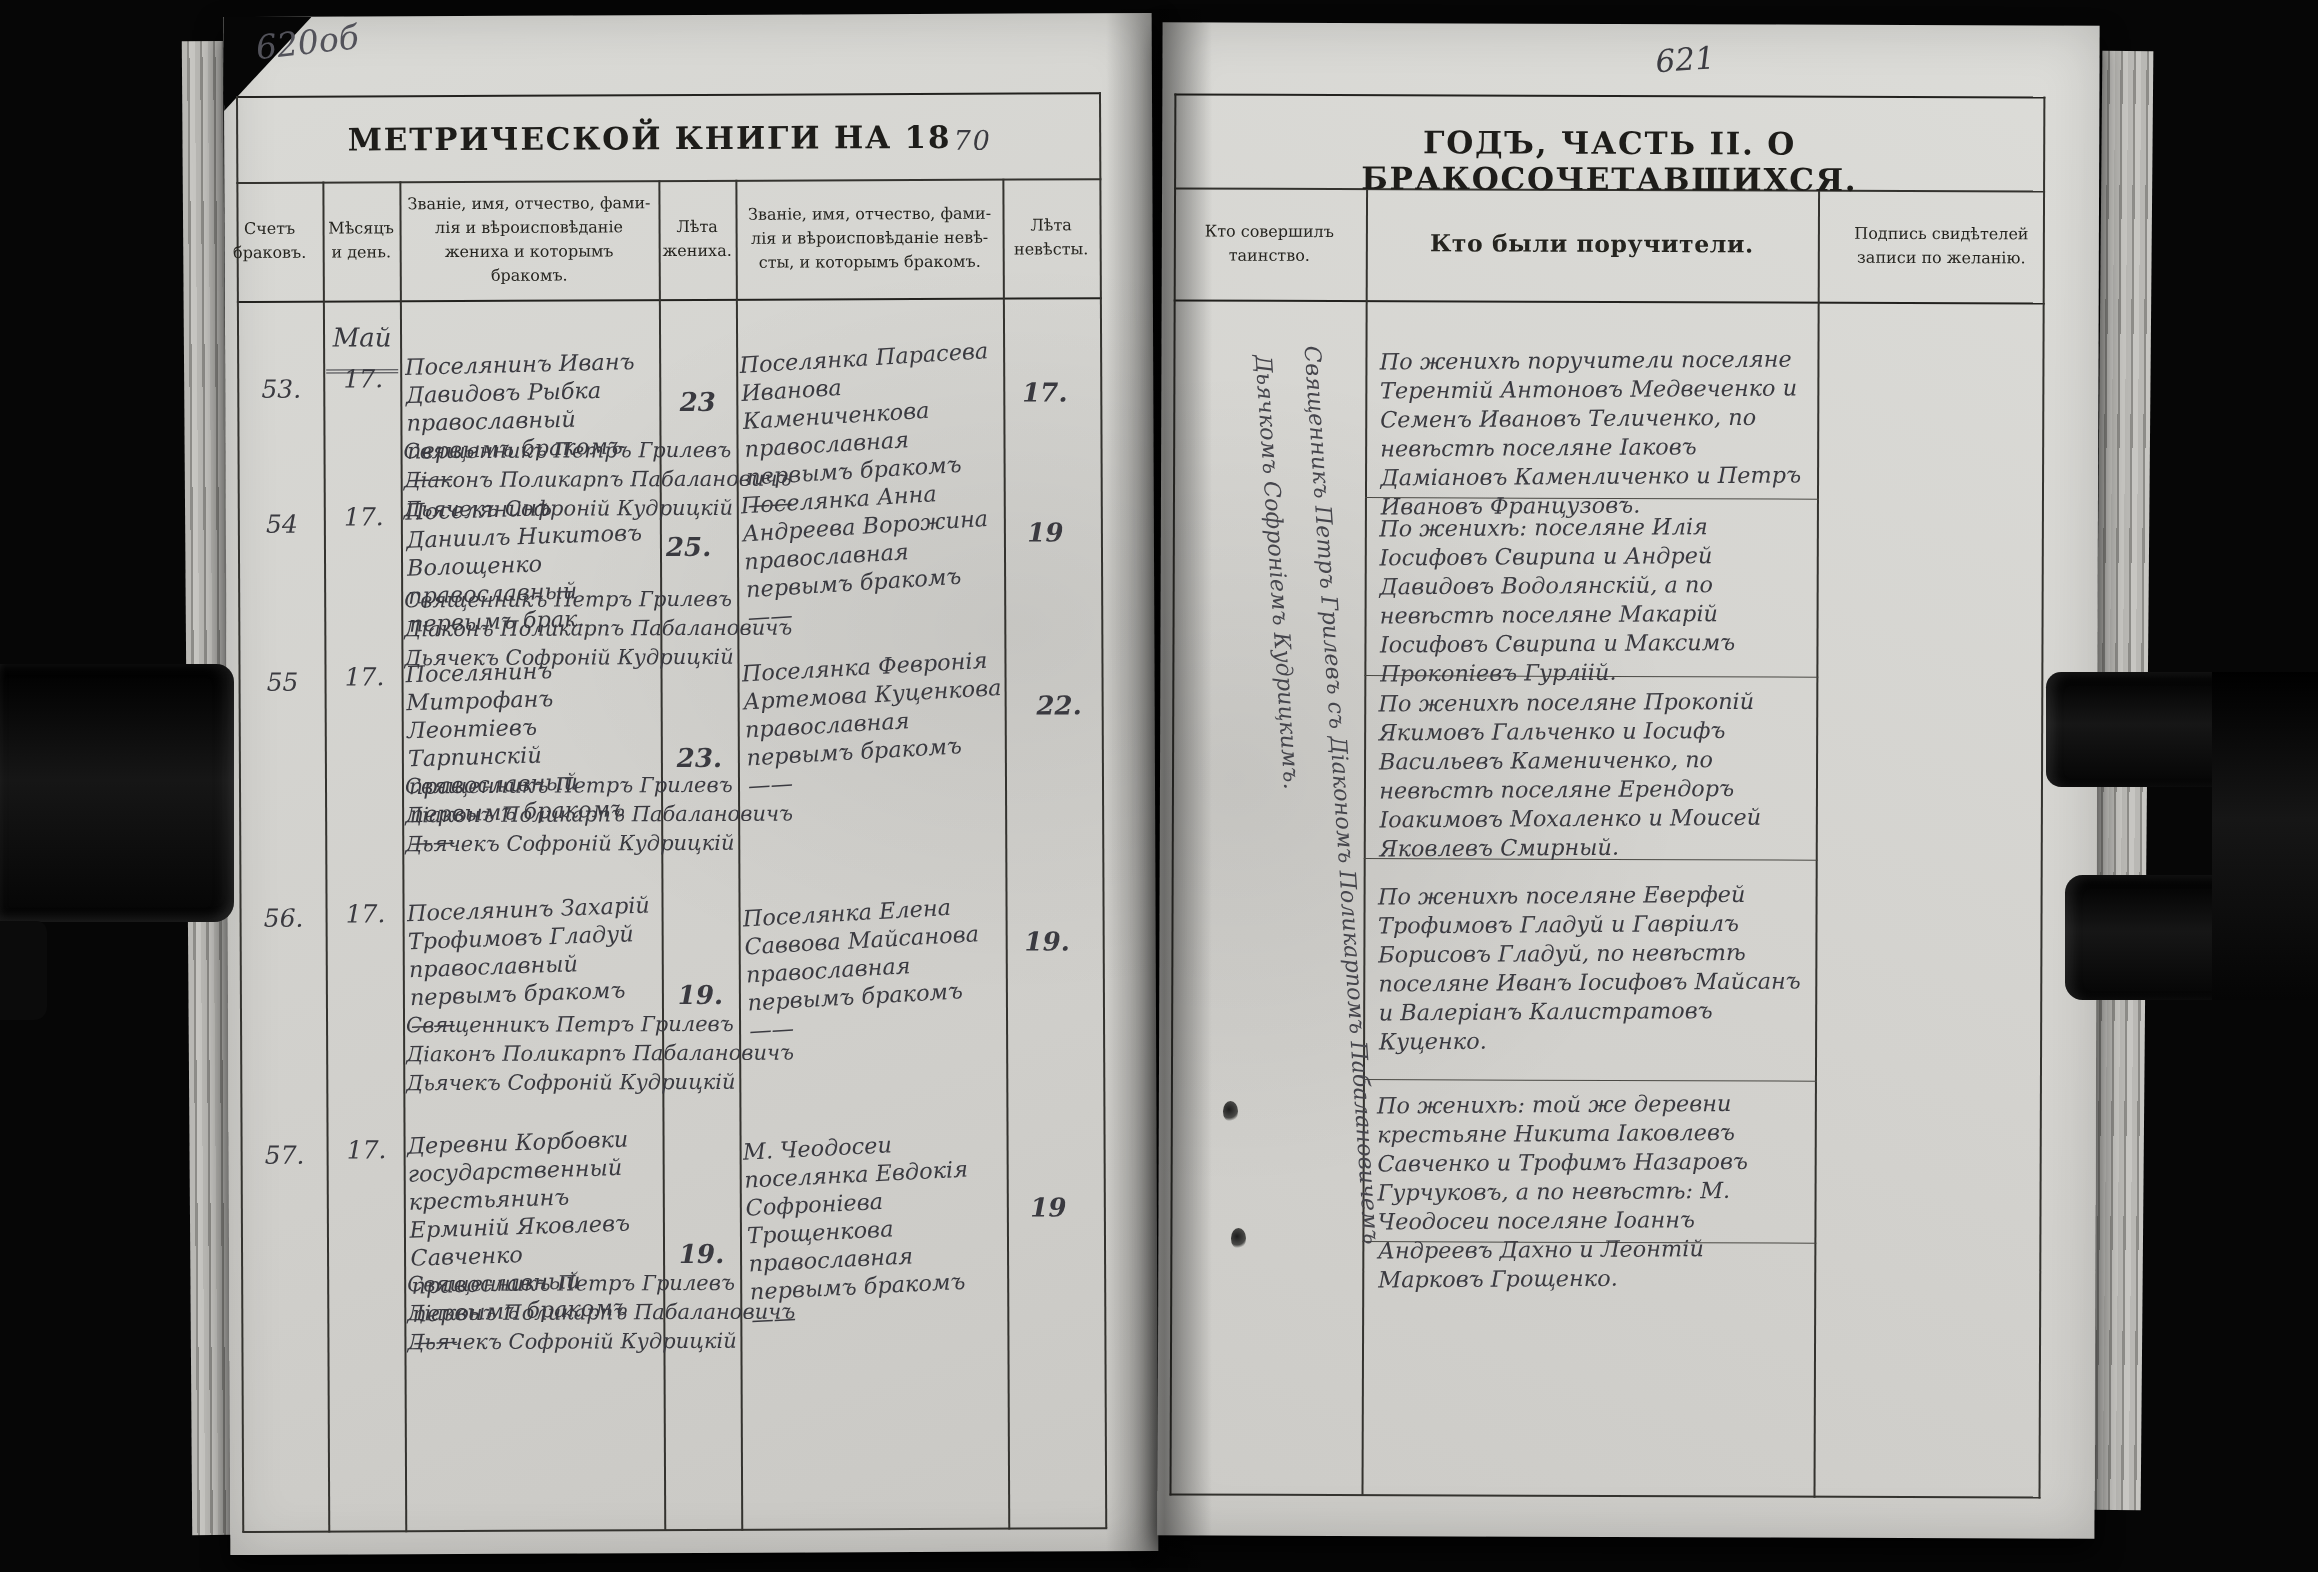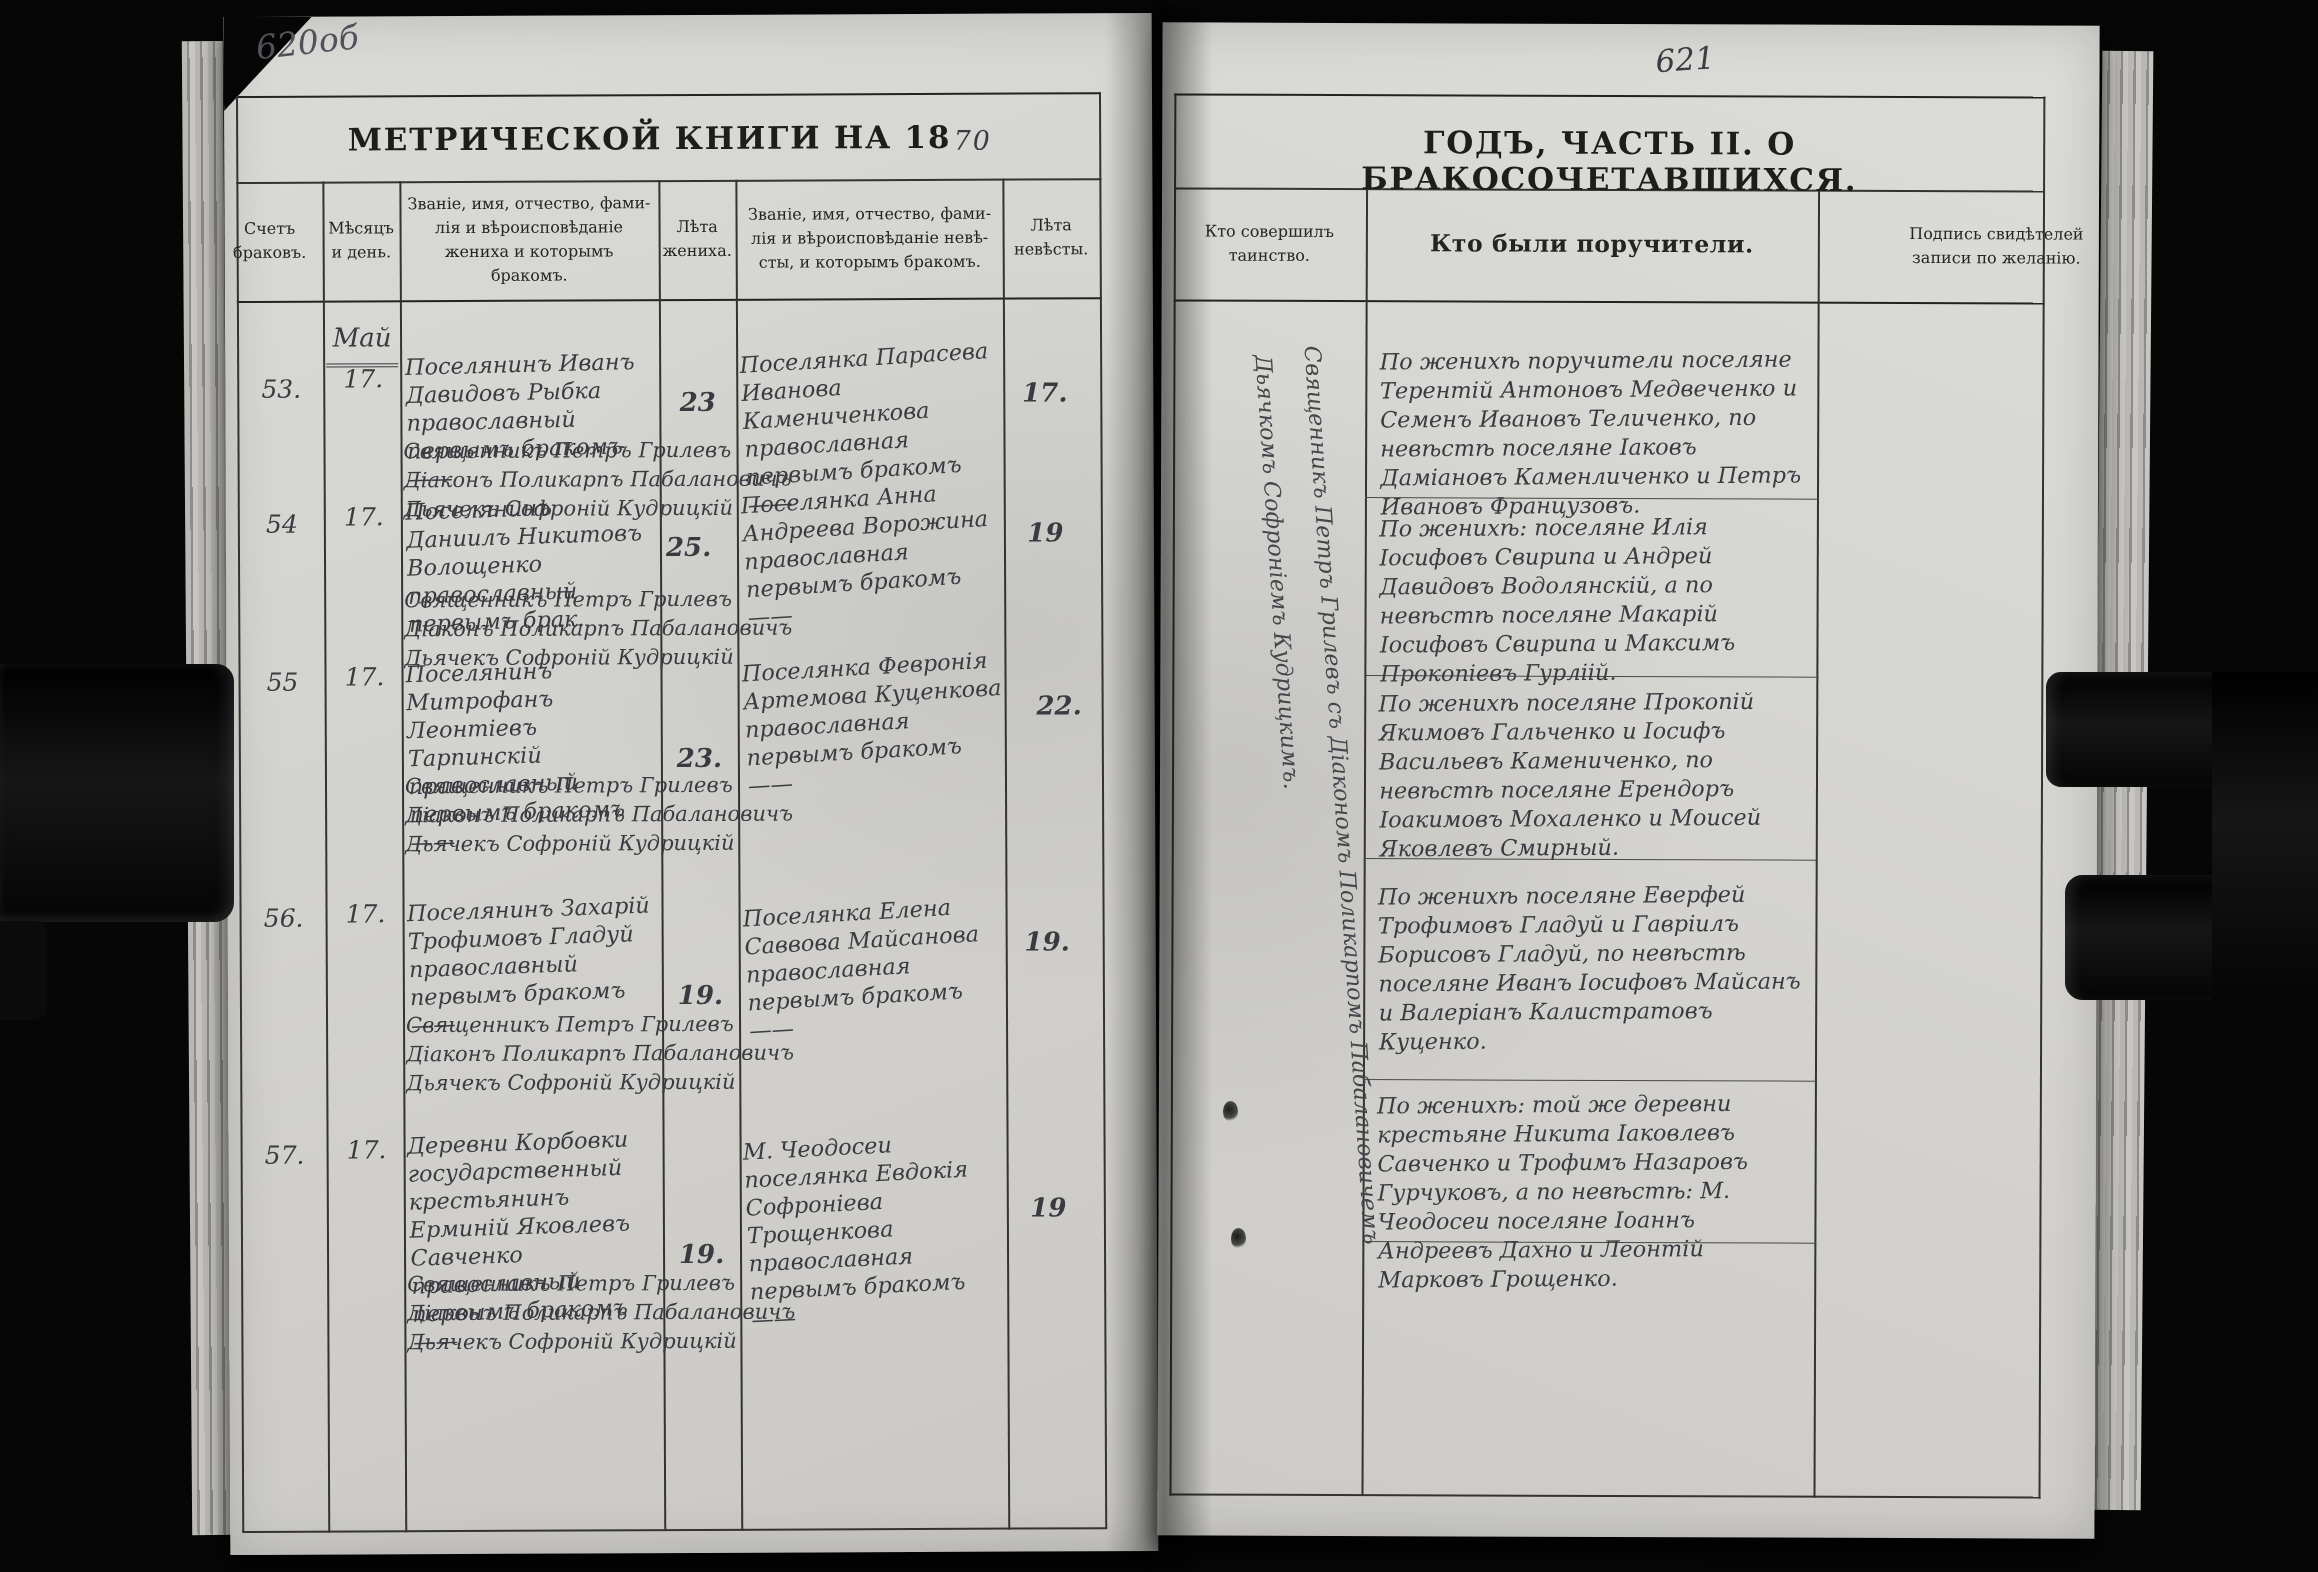--- a/index.html
+++ b/index.html
@@ -54,21 +54,21 @@
 
   
   .hw{position:absolute;font-family:"DejaVu Serif",serif;font-style:italic;color:#3a3a40;}
   .block{font-size:22.4px;line-height:28px;}
   .wit{font-size:22.4px;line-height:29px;width:437px;left:219px;transform:rotate(-0.6deg);}
   .age{font-size:26px;font-weight:bold;}
   .num{font-size:25px;}
   .clergy{font-size:21px;line-height:29px;white-space:nowrap;}
   .folio{font-size:33px;color:#52525a;transform:rotate(-6deg);}
   .diag{transform-origin:0 0;transform:rotate(86deg);font-size:22.4px;white-space:nowrap;color:#45454c;}
-  .month{font-size:26px;border-bottom:4.1px double #3a3a40;padding-bottom:11px;text-align:center;}
+  .month{font-size:26px;border-bottom:4.1px double #3a3a40;padding-bottom:17px;text-align:center;}
 
   .hole{position:absolute;width:15.3px;height:21px;border-radius:50%;z-index:5;
     background:radial-gradient(circle at 40% 40%, #1c1c1c 0%, #4a4a48 55%, rgba(120,120,118,0) 75%);}
 </style>
 </head>
 <body>
 
 <div id="stage">
 
   <div class="stack" id="stack-left"></div>
@@ -181,21 +181,21 @@
     <div class="hl sep" style="left:204px;top:474px;width:454px;"></div>
     <div class="hl sep" style="left:204px;top:652px;width:454px;"></div>
     <div class="hl sep" style="left:204px;top:835px;width:454px;"></div>
     <div class="hl sep" style="left:204px;top:1056px;width:454px;"></div>
     <div class="hl sep" style="left:204px;top:1218px;width:454px;"></div>
 
     <div class="printed title" style="left:11.8px;top:101px;width:871px;">ГОДЪ, ЧАСТЬ II. О БРАКОСОЧЕТАВШИХСЯ.</div>
 
     <div class="printed colhead" style="left:13px;top:166px;width:189px;height:109px;">Кто совершилъ таинство.</div>
     <div class="printed colhead big" style="left:205px;top:166px;width:450px;height:109px;">Кто были поручители.</div>
-    <div class="printed colhead" style="left:675px;top:166px;width:223px;height:109px;padding-left:48px;">Подпись свидѣтелей записи по желанію.</div>
+    <div class="printed colhead" style="left:620px;top:166px;width:223px;height:109px;padding-left:48px;">Подпись свидѣтелей записи по желанію.</div>
 
     <div class="hw diag" style="left:164px;top:322px;">Священникъ Петръ Грилевъ съ Діакономъ Поликарпомъ Пабалановичемъ</div>
     <div class="hw diag" style="left:115px;top:331px;">Дьячкомъ Софроніемъ Кудрицкимъ.</div>
 
     <div class="hw wit" style="top:322px;">По женихѣ поручители поселяне Терентій Антоновъ Медвеченко и Семенъ Ивановъ Теличенко, по невѣстѣ поселяне Іаковъ Даміановъ Каменличенко и Петръ Ивановъ Французовъ.</div>
     <div class="hw wit" style="top:489px;">По женихѣ: поселяне Илія Іосифовъ Свирипа и Андрей Давидовъ Водолянскій, а по невѣстѣ поселяне Макарій Іосифовъ Свирипа и Максимъ Прокопіевъ Гурліій.</div>
     <div class="hw wit" style="top:664px;">По женихѣ поселяне Прокопій Якимовъ Гальченко и Іосифъ Васильевъ Камениченко, по невѣстѣ поселяне Ерендоръ Іоакимовъ Мохаленко и Моисей Яковлевъ Смирный.</div>
     <div class="hw wit" style="top:857px;">По женихѣ поселяне Еверфей Трофимовъ Гладуй и Гавріилъ Борисовъ Гладуй, по невѣстѣ поселяне Иванъ Іосифовъ Майсанъ и Валеріанъ Калистратовъ Куценко.</div>
     <div class="hw wit" style="top:1066px;">По женихѣ: той же деревни крестьяне Никита Іаковлевъ Савченко и Трофимъ Назаровъ Гурчуковъ, а по невѣстѣ: М. Чеодосеи поселяне Іоаннъ Андреевъ Дахно и Леонтій Марковъ Грощенко.</div>
   </div>

